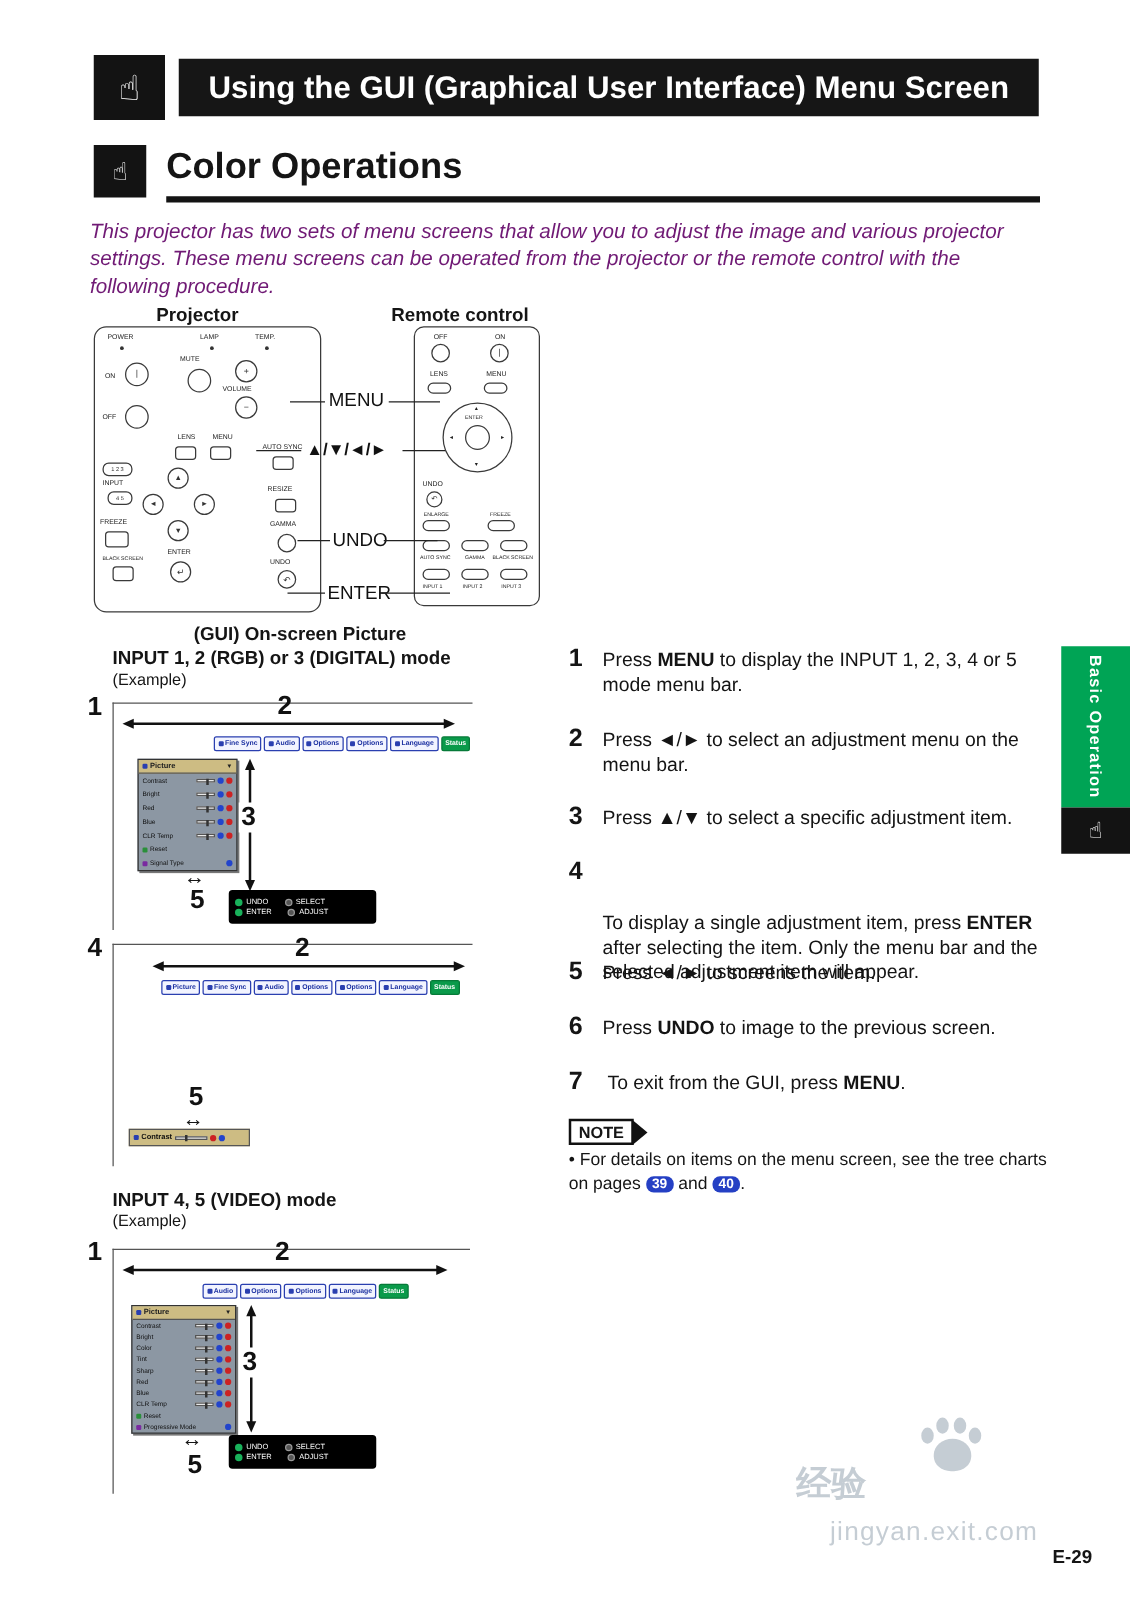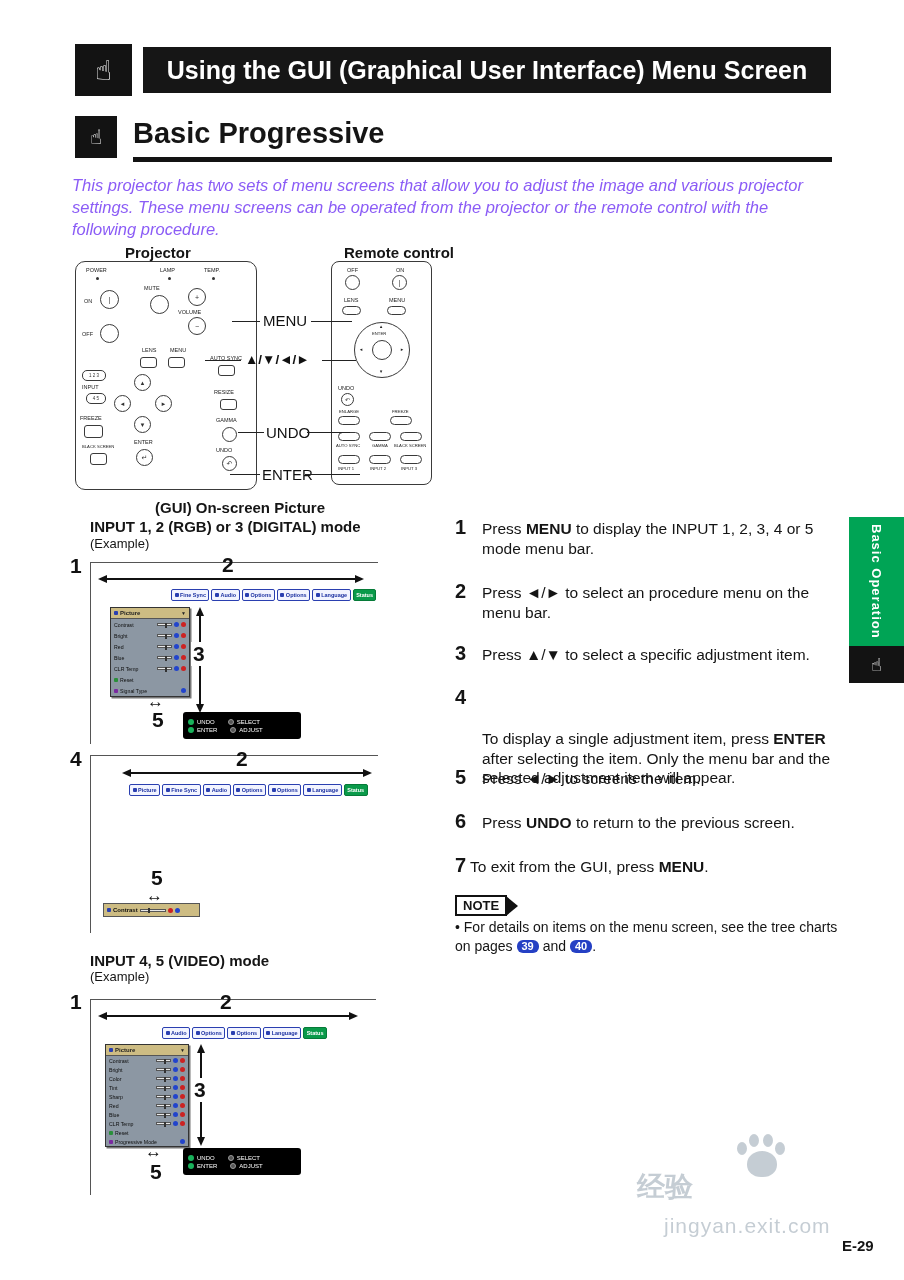--- a/index.html
+++ b/index.html
@@ -2,21 +2,21 @@
 <html><head>
 <meta charset="utf-8">
 <style>
   *{margin:0;padding:0;box-sizing:border-box}
   html,body{width:904px;height:1280px}
   body{position:relative;background:#fff;font-family:"Liberation Sans","DejaVu Sans",sans-serif;color:#151515;overflow:hidden}
   .abs{position:absolute}
   .banner{background:#161616;color:#fff;display:flex;align-items:center;justify-content:center;font-weight:bold;font-size:25px}
   .iconbox{background:#131313;color:#fff;display:flex;align-items:center;justify-content:center}
   .rule{background:#131313}
-  .intro{font-style:italic;font-size:16.5px;line-height:1.33;color:#8b5cf6}
+  .intro{font-style:italic;font-size:16.5px;line-height:1.33;color:#701a75}
   .seclabel{font-weight:bold;font-size:15px;white-space:nowrap}
   .panel{border:1.6px solid #3a3a3a;border-radius:10px;background:#fff}
   .lbl{position:absolute;font-size:5.5px;line-height:1;color:#222;white-space:nowrap}
   .lbl4{position:absolute;font-size:4.2px;line-height:1;color:#222;white-space:nowrap}
   .c{position:absolute;border:1.3px solid #3a3a3a;border-radius:50%;background:#fff;display:flex;align-items:center;justify-content:center;font-size:7px;color:#333}
   .rr{position:absolute;border:1.2px solid #3a3a3a;border-radius:3px;background:#fff}
   .pill{position:absolute;border:1.2px solid #3a3a3a;border-radius:5px;background:#fff;font-size:4.5px;display:flex;align-items:center;justify-content:center;color:#333}
   .dot3{position:absolute;width:3px;height:3px;border-radius:50%;background:#333}
   .callout{font-size:15px;color:#111;white-space:nowrap}
   .cline{position:absolute;background:#222;height:1.3px}
@@ -65,27 +65,27 @@
 <div class="abs iconbox" style="left:75px;top:44px;width:57px;height:52px">
   <span style="font-size:28px">☝</span>
 </div>
 <div class="abs banner" style="left:143px;top:47px;width:688px;height:46px">
   <span>Using the GUI (Graphical User Interface) Menu Screen</span>
 </div>
 
 <div class="abs iconbox" style="left:75px;top:116px;width:42px;height:42px">
   <span style="font-size:20px">☝</span>
 </div>
-<div class="abs" style="left:133px;top:117px;font-size:29px;font-weight:bold">Basic Progressive</div>
+<div class="abs" style="left:133px;top:117px;font-size:29px;font-weight:bold">Color Operations</div>
 <div class="abs rule" style="left:133px;top:157px;width:699px;height:5px"></div>
 
 <div class="abs intro" style="left:72px;top:175px;width:762px">This projector has two sets of menu screens that allow you to adjust the image and various projector settings. These menu screens can be operated from the projector or the remote control with the following procedure.</div>
 
 <div class="abs seclabel" style="left:125px;top:244px">Projector</div>
-<div class="abs seclabel" style="left:344px;top:244px">Remote control</div>
+<div class="abs seclabel" style="left:313px;top:244px">Remote control</div>
 
 <div class="abs panel" style="left:75px;top:261px;width:182px;height:229px">
   <span class="lbl" style="left:10px;top:6px">POWER</span>
   <span class="lbl" style="left:84px;top:6px">LAMP</span>
   <span class="lbl" style="left:128px;top:6px">TEMP.</span>
   <span class="dot3" style="left:20px;top:15px"></span>
   <span class="dot3" style="left:92px;top:15px"></span>
   <span class="dot3" style="left:136px;top:15px"></span>
 
   <span class="lbl" style="left:8px;top:37px">ON</span>
@@ -476,36 +476,36 @@
       <span>ENTER</span>
       <span class="kdot" style="margin-left:10px"></span>
       <span>ADJUST</span>
     </div>
 </div>
 
 <div class="abs steps-num" style="left:455px;top:516px">1</div>
 <div class="abs step-text" style="left:482px;top:519px;width:356px"><span>Press </span><b>MENU</b><span> to display the INPUT 1, 2, 3, 4 or 5 mode menu bar.</span></div>
 
 <div class="abs steps-num" style="left:455px;top:580px">2</div>
-<div class="abs step-text" style="left:482px;top:583px;width:356px"><span>Press ◄/► to select an procedure menu on the menu bar.</span><b></b><span></span></div>
+<div class="abs step-text" style="left:482px;top:583px;width:356px"><span>Press ◄/► to select an adjustment menu on the menu bar.</span><b></b><span></span></div>
 
 <div class="abs steps-num" style="left:455px;top:642px">3</div>
 <div class="abs step-text" style="left:482px;top:645px;width:356px"><span>Press ▲/▼ to select a specific adjustment item.</span><b></b><span></span></div>
 
 <div class="abs steps-num" style="left:455px;top:686px">4</div>
 <div class="abs step-text" style="left:482px;top:729px;width:356px"><span>To display a single adjustment item, press </span><b>ENTER</b><span> after selecting the item. Only the menu bar and the selected adjustment item will appear.</span></div>
 
 <div class="abs steps-num" style="left:455px;top:766px">5</div>
 <div class="abs step-text" style="left:482px;top:769px;width:356px"><span>Press ◄/► to screens the item.</span><b></b><span></span></div>
 
 <div class="abs steps-num" style="left:455px;top:810px">6</div>
-<div class="abs step-text" style="left:482px;top:813px;width:356px"><span>Press </span><b>UNDO</b><span> to return to the previous screen.</span></div>
+<div class="abs step-text" style="left:482px;top:813px;width:356px"><span>Press </span><b>UNDO</b><span> to image to the previous screen.</span></div>
 
 <div class="abs steps-num" style="left:455px;top:854px">7</div>
-<div class="abs step-text" style="left:470px;top:857px;width:356px"><span>To exit from the GUI, press </span><b>MENU</b><span>.</span></div>
+<div class="abs step-text" style="left:486px;top:857px;width:356px"><span>To exit from the GUI, press </span><b>MENU</b><span>.</span></div>
 
 <div class="abs" style="left:455px;top:895px">
   <span class="notebox">NOTE</span><span class="notearrow"></span>
 </div>
 <div class="abs" style="left:455px;top:918px;width:392px;font-size:14px;line-height:1.35">
   <span>•&nbsp;</span><span>For details on items on the menu screen, see the tree charts on pages </span><span class="badge">39</span><span> and </span><span class="badge">40</span><span>.</span>
 </div>
 
 <div class="abs sidetab" style="left:849px;top:517px;width:55px;height:129px">
   <span>Basic Operation</span>

